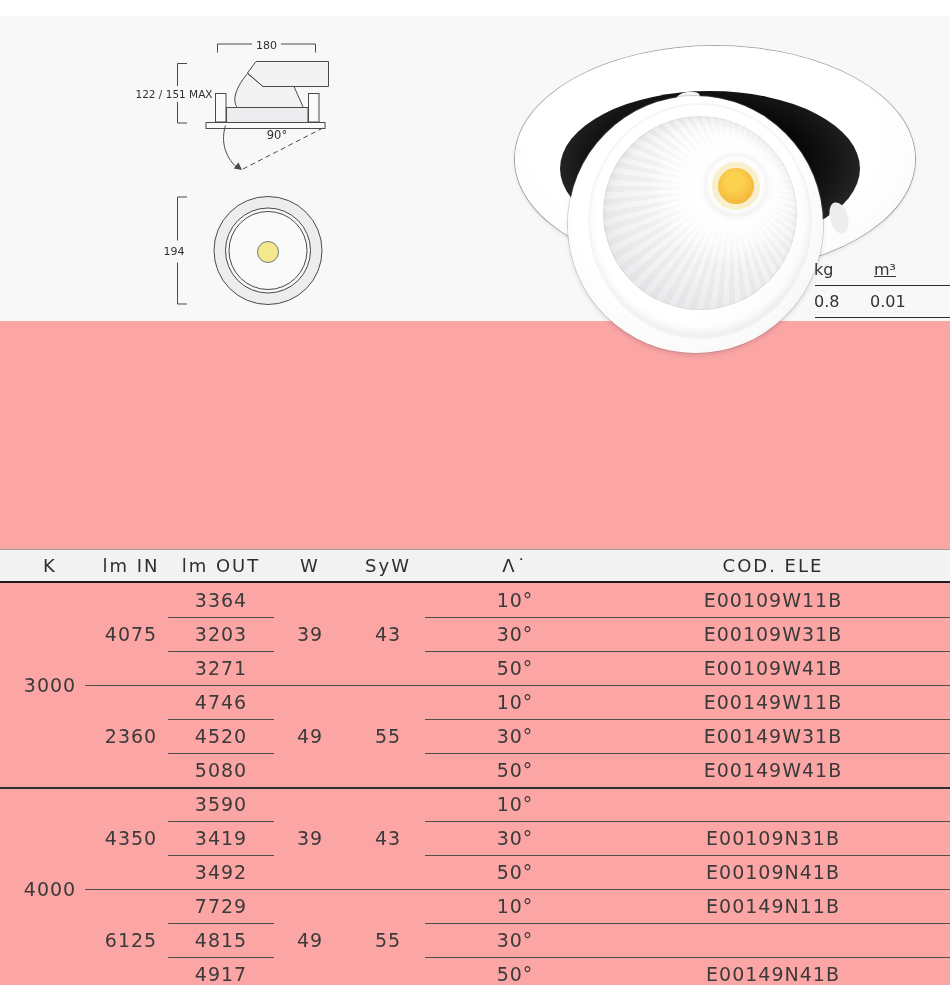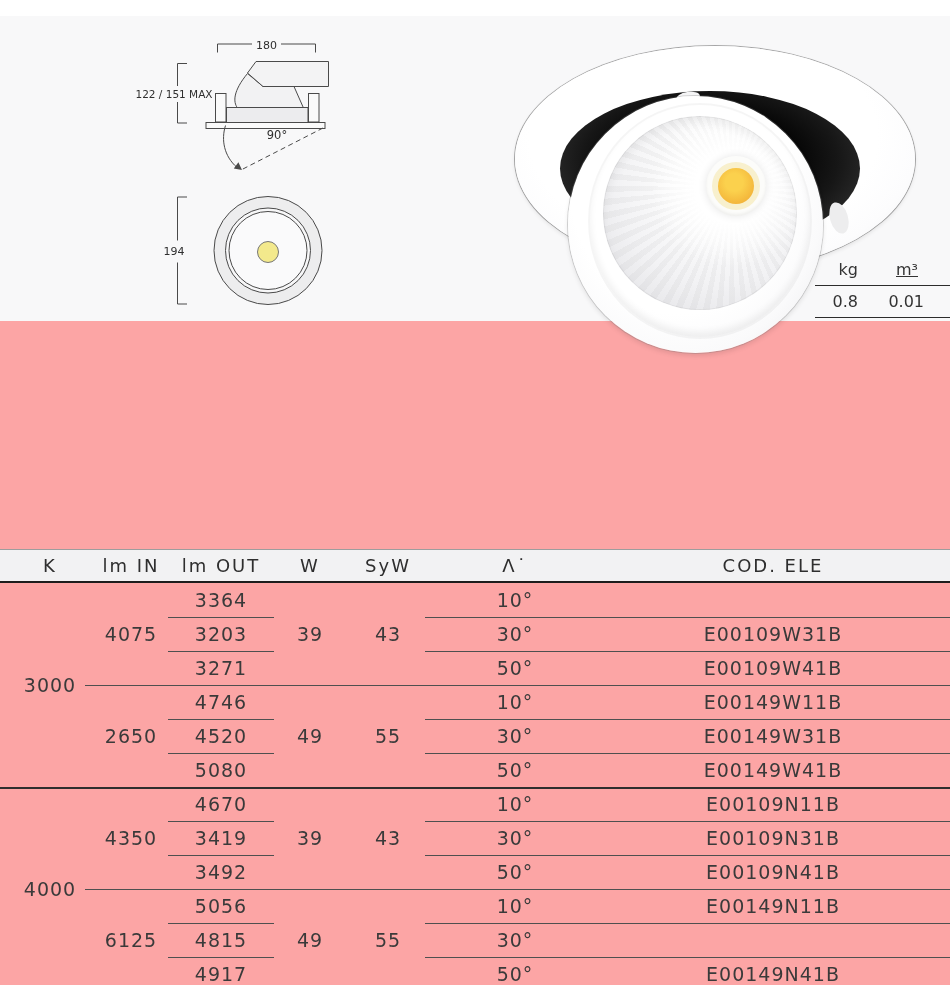--- a/index.html
+++ b/index.html
@@ -33,21 +33,21 @@
   .holder{left:206px;top:120px;width:60px;height:60px;background:#fcfcfa;
     box-shadow:0 0 8px rgba(0,0,0,.10), inset 0 -2px 3px rgba(0,0,0,.05);}
   .palering{left:212px;top:126px;width:48px;height:48px;background:#f8f0cd;}
   .cob{left:218px;top:132px;width:36px;height:36px;
     background:radial-gradient(circle at 45% 40%, #fbd14d 30%, #f4b83c 70%, #eba338 100%);}
   .crescent{left:330px;top:166px;width:18px;height:32px;background:#ededee;transform:rotate(-16deg);}
   .tab{left:176px;top:56px;width:24px;height:11px;border-radius:5px;background:#f5f5f6;transform:rotate(-9deg);
     box-shadow:0 0 2px rgba(0,0,0,.2);}
   
   .wtable{left:806px;top:242px;width:144px;height:64px;font-size:16px;color:#333;}
-  .wtable .wcell{position:absolute;text-align:right;}
+  .wtable .wcell{position:absolute;text-align:left;}
   .wline{position:absolute;left:9px;width:135px;height:1px;background:#2c2c2c;}
   
   .spec{left:0;top:533px;width:950px;height:446px;font-size:19px;letter-spacing:1px;}
   .thead{position:absolute;left:0;top:0;width:950px;height:34px;background:#f2f2f3;
     border-top:1px solid #9d9d9d;border-bottom:2px solid #1d1d1d;box-sizing:border-box;
     font-size:18px;letter-spacing:2px;color:#2e2e2e;}
   .row{position:absolute;left:0;width:950px;height:34px;padding-left:24px;}
   .cell{position:absolute;height:34px;line-height:34px;text-align:center;white-space:nowrap;}
   .c-k{left:10px;width:80px;}  .c-lmin{left:86px;width:90px;}
   .c-lmout{left:168px;width:106px;} .c-w{left:280px;width:60px;}
@@ -134,38 +134,39 @@
 
     <div class="cell c-k" style="top:119px;">3000</div>
     <div class="cell c-k" style="top:323px;">4000</div>
 
     <div class="row" style="top:68px;text-decoration:underline;">
       <div class="cell c-lmin">4075</div>
       <div class="cell c-w">39</div>
       <div class="cell c-syw">43</div>
     </div>
     <div class="row" style="top:170px;">
-      <div class="cell c-lmin">2650</div>
+      <div class="cell c-lmin">2360</div>
       <div class="cell c-w">49</div>
       <div class="cell c-syw">55</div>
     </div>
     <div class="row" style="top:272px;">
       <div class="cell c-lmin">4350</div>
       <div class="cell c-w">39</div>
       <div class="cell c-syw">43</div>
     </div>
     <div class="row" style="top:374px;">
       <div class="cell c-lmin">6125</div>
       <div class="cell c-w">49</div>
       <div class="cell c-syw">55</div>
     </div>
 
     <div class="row" style="top:34px;">
       <div class="cell c-lmout">3364</div>
       <div class="cell c-ang">10°</div>
+      <div class="cell c-cod">E00109W11B</div>
     </div>
     <div class="row" style="top:68px;">
       <div class="cell c-lmout">3203</div>
       <div class="cell c-ang">30°</div>
       <div class="cell c-cod">E00109W31B</div>
     </div>
     <div class="row" style="top:102px;">
       <div class="cell c-lmout">3271</div>
       <div class="cell c-ang">50°</div>
       <div class="cell c-cod">E00109W41B</div>
@@ -179,36 +180,35 @@
       <div class="cell c-lmout">4520</div>
       <div class="cell c-ang">30°</div>
       <div class="cell c-cod">E00149W31B</div>
     </div>
     <div class="row" style="top:204px;">
       <div class="cell c-lmout">5080</div>
       <div class="cell c-ang">50°</div>
       <div class="cell c-cod">E00149W41B</div>
     </div>
     <div class="row" style="top:238px;">
-      <div class="cell c-lmout">4670</div>
-      <div class="cell c-ang">10°</div>
-      <div class="cell c-cod">E00109N11B</div>
+      <div class="cell c-lmout">3590</div>
+      <div class="cell c-ang">10°</div>
     </div>
     <div class="row" style="top:272px;">
       <div class="cell c-lmout">3419</div>
       <div class="cell c-ang">30°</div>
       <div class="cell c-cod">E00109N31B</div>
     </div>
     <div class="row" style="top:306px;">
       <div class="cell c-lmout">3492</div>
       <div class="cell c-ang">50°</div>
       <div class="cell c-cod">E00109N41B</div>
     </div>
     <div class="row" style="top:340px;">
-      <div class="cell c-lmout">5056</div>
+      <div class="cell c-lmout">7729</div>
       <div class="cell c-ang">10°</div>
       <div class="cell c-cod">E00149N11B</div>
     </div>
     <div class="row" style="top:374px;">
       <div class="cell c-lmout">4815</div>
       <div class="cell c-ang">30°</div>
     </div>
     <div class="row" style="top:408px;">
       <div class="cell c-lmout">4917</div>
       <div class="cell c-ang">50°</div>

